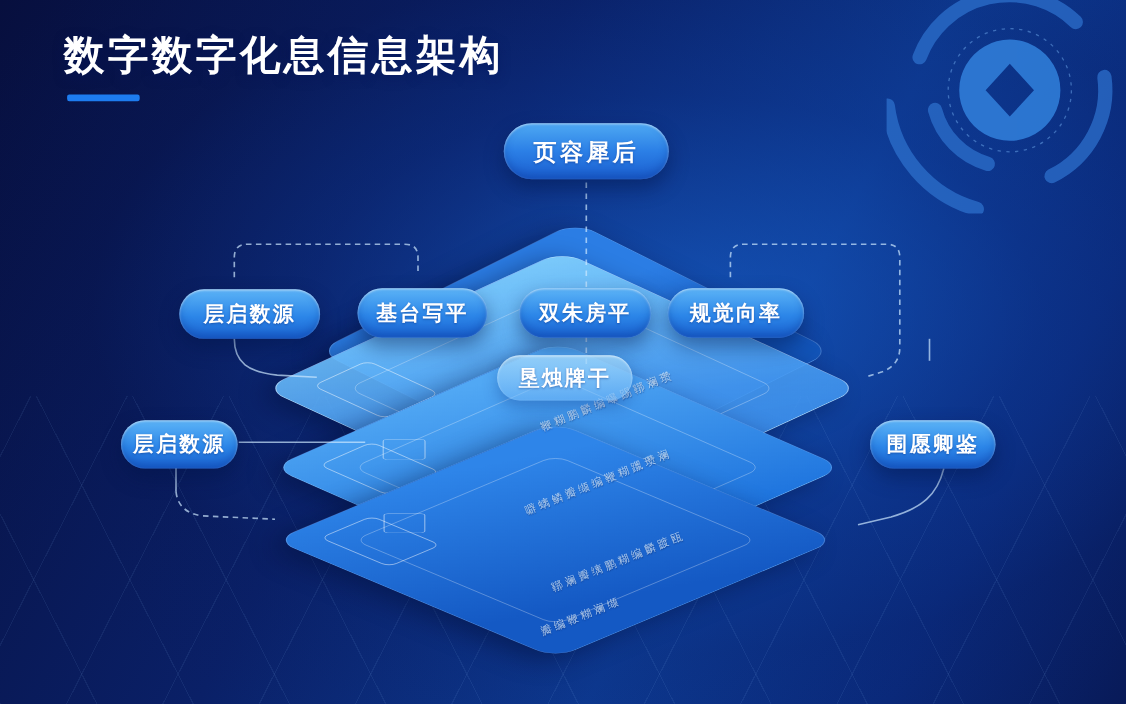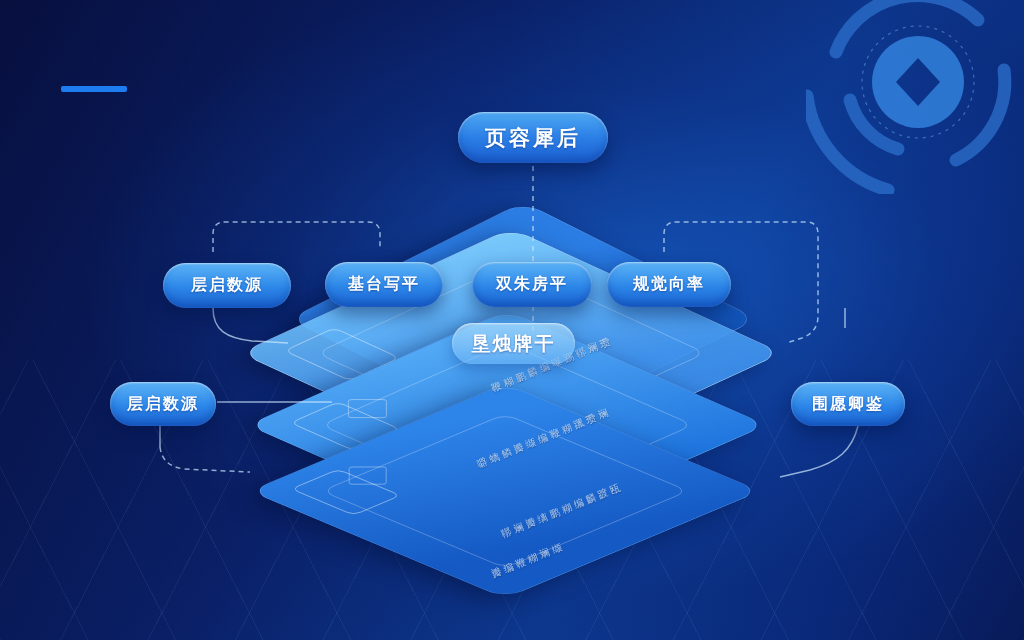--- a/index.html
+++ b/index.html
@@ -47,21 +47,21 @@
   
   .decor{
     position:absolute;transform:rotate(-22deg);transform-origin:left center;
     font-size:10px;letter-spacing:3px;color:rgba(228,244,255,.72);
     white-space:nowrap;z-index:5;text-shadow:0 1px 1px rgba(10,40,110,.5);
   }
   .connectors{position:absolute;left:0;top:0;z-index:6;}
   
   .pill{
     position:absolute;display:flex;align-items:center;justify-content:center;
-    border-radius:999px;color:#fff;font-weight:700;font-size:16px;letter-spacing:2px;
+    border-radius:999px;color:#fff;font-weight:700;font-size:19px;letter-spacing:2px;
     background:linear-gradient(180deg,#5cb4f7 0%,#2c86e8 55%,#1a63d2 100%);
     box-shadow:inset 0 1px 2px rgba(255,255,255,.55), inset 0 -4px 8px rgba(10,50,140,.35), 0 8px 18px rgba(2,20,70,.45);
     z-index:7;text-shadow:0 1px 2px rgba(10,40,120,.45);
   }
   .pill.top{font-size:21px;letter-spacing:3px;background:linear-gradient(180deg,#4ea9f3 0%,#2b7fe6 50%,#1b5fd0 100%);}
   .pill.glass{
     background:linear-gradient(180deg,rgba(168,220,252,.75),rgba(110,180,246,.55));
     box-shadow:inset 0 1px 2px rgba(255,255,255,.6), 0 6px 14px rgba(8,40,120,.3);
     font-size:19px;
   }
@@ -77,20 +77,21 @@
     <g stroke="#2c6ec9" stroke-width="13" fill="none" stroke-linecap="round" opacity=".85">
       <path d="M -82 -30 A 87 87 0 0 1 60 -62"></path>
       <path d="M 86 -12 A 87 87 0 0 1 38 78"></path>
       <path d="M -68 18 A 70 70 0 0 0 -20 67"></path>
       <path d="M -111 14 A 112 112 0 0 0 -30 108"></path>
     </g>
     <circle r="56" fill="none" stroke="rgba(120,180,245,.5)" stroke-width="1.2" stroke-dasharray="3 5"></circle>
     <path d="M 0 -46 A 46 46 0 1 0 0.02 -46 Z M 0 -24 L 22 0 L 0 24 L -22 0 Z" fill="#2f7bd6" fill-rule="evenodd"></path>
   </svg>
 
+  <h1 class="title">数字数字化息信息架构</h1>
   <div class="title-underline"></div>
 
   <div class="layer layerA"></div>
 
   <div class="layer layerB">
     <div class="wire-big"></div>
     <div class="wire-small"></div>
   </div>
 
   <div class="layer layerC">

